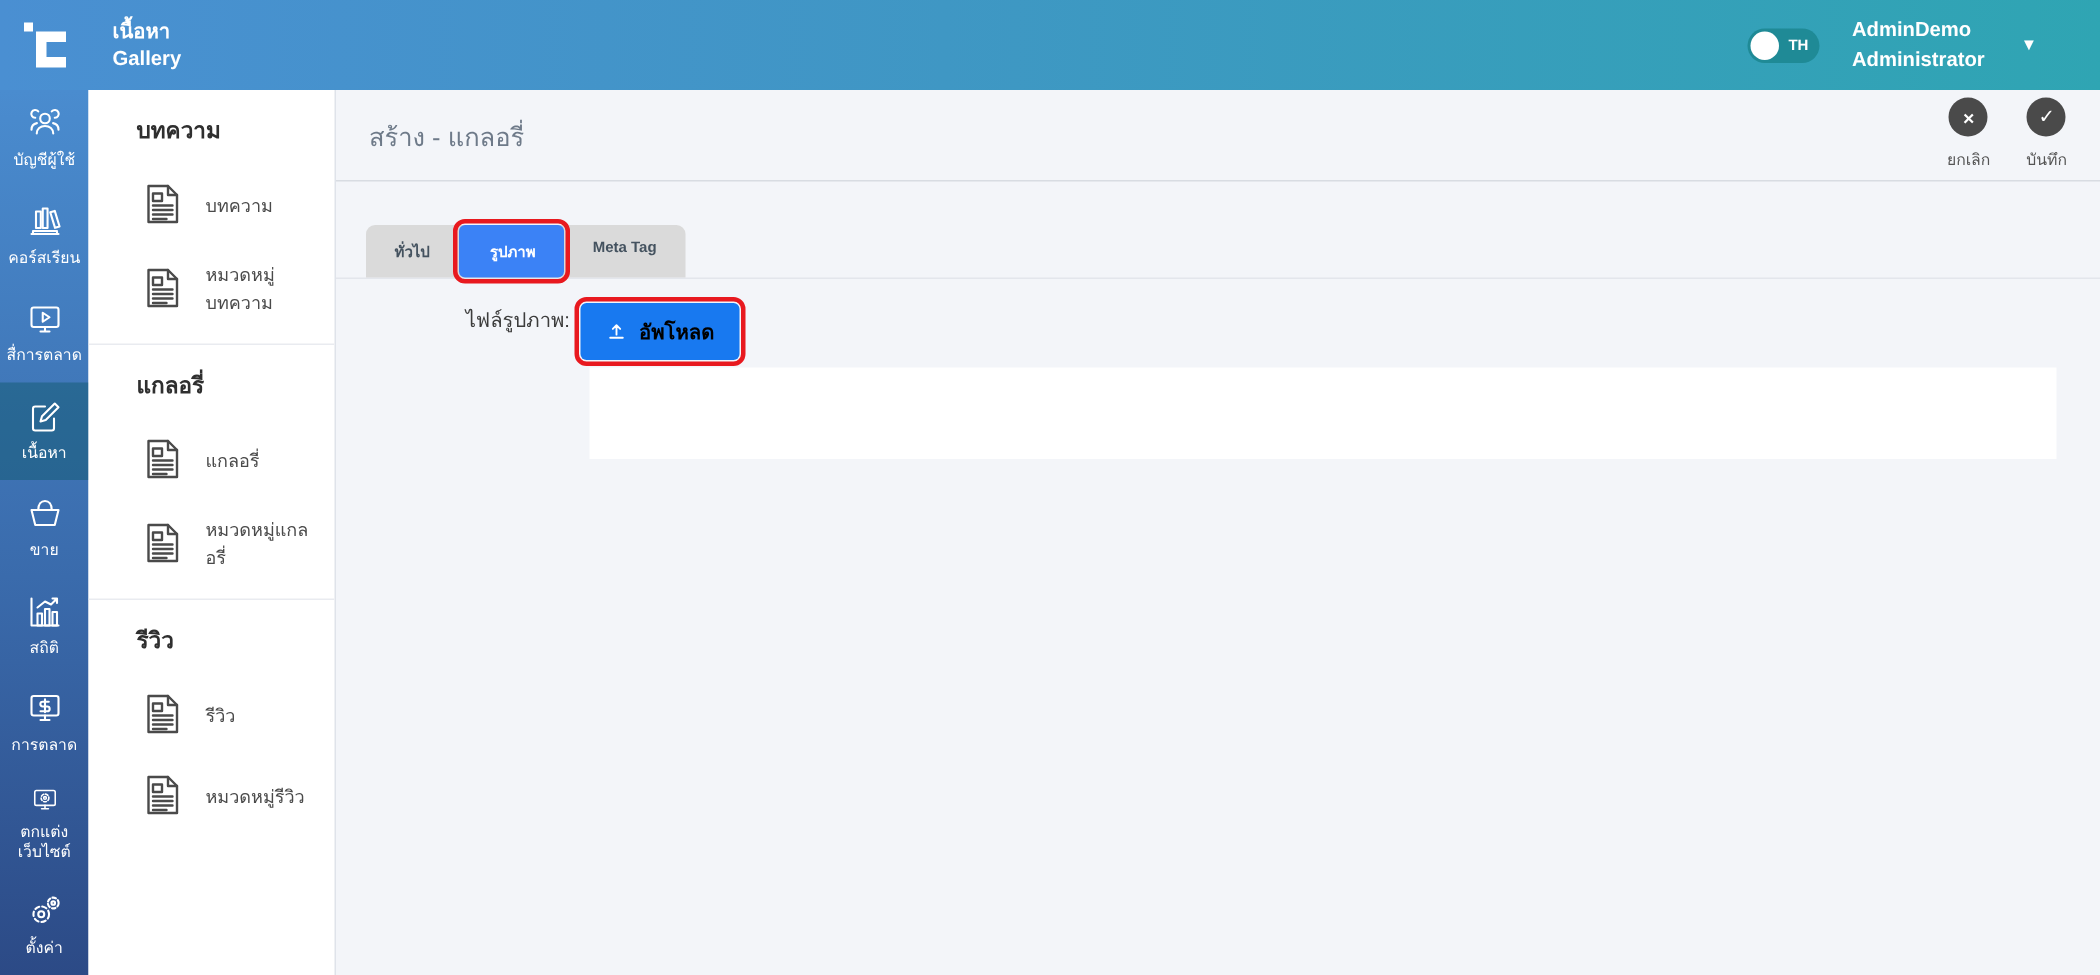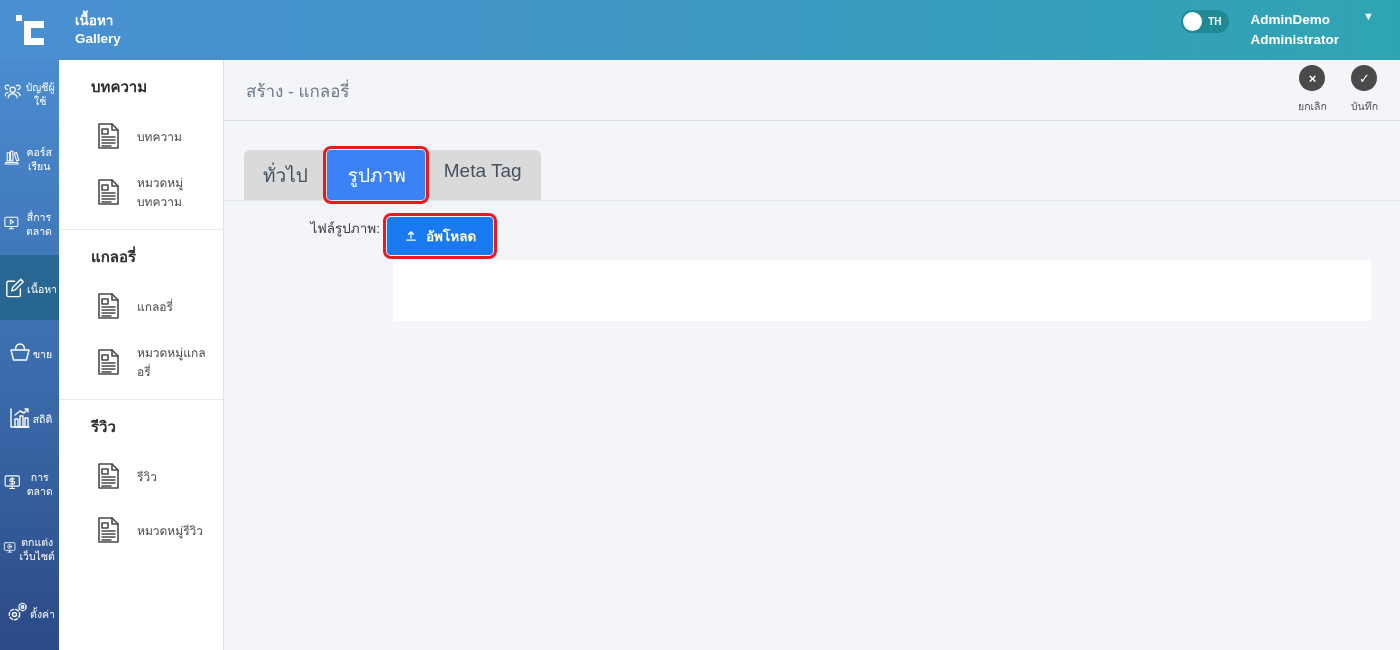--- a/index.html
+++ b/index.html
@@ -8,35 +8,35 @@
   .app { position:relative; width:1400px; height:650px; overflow:hidden; }
 
   
   .header { position:absolute; top:0; left:0; width:1400px; height:60px;
     background:linear-gradient(90deg,#4a8fd2 0%,#3f97c4 45%,#2fa5b3 100%);
     display:flex; align-items:center; z-index:5; }
   .logo-box { width:59px; height:60px; display:flex; align-items:center; justify-content:center; }
   .app-title { margin-left:16px; color:#fff; line-height:1.35; }
   .app-title .t1 { font-size:13.5px; font-weight:bold; }
   .app-title .t2 { font-size:13.5px; font-weight:bold; }
-  .header-right { margin-left:auto; display:flex; align-items:flex-start; gap:22px; padding-right:26px; }
+  .header-right { margin-left:auto; display:flex; align-items:center; gap:22px; padding-right:42px; }
   .lang-toggle { width:48px; height:23px; background:#1f8a96; border-radius:12px; position:relative;
     display:flex; align-items:center; cursor:pointer; }
   .lang-knob { position:absolute; left:2px; top:2px; width:19px; height:19px; background:#fff; border-radius:50%; }
   .lang-label { position:absolute; right:7px; color:#fff; font-size:10px; font-weight:bold; }
   .user-block { color:#fff; text-align:left; line-height:1.45; }
   .user-name { font-size:13.5px; font-weight:bold; }
   .user-role { font-size:13.5px; font-weight:bold; }
   .caret { color:#fff; font-size:11px; margin-left:2px; }
 
   
   .sidebar { position:absolute; top:60px; left:0; width:59px; height:590px;
     background:linear-gradient(180deg,#4a8ccf 0%,#3a6bac 55%,#2c4a86 100%);
     display:flex; flex-direction:column; }
-  .side-item { display:flex; align-items:center; justify-content:center;
+  .side-item { display:flex; flex-direction:column; align-items:center; justify-content:center;
     padding:9px 2px; min-height:65px; cursor:pointer; }
   .side-item.active { background:rgba(14,86,104,0.45); }
   .side-item svg { width:26px; height:26px; stroke:#fff; fill:none; stroke-width:1.4; stroke-linecap:round; stroke-linejoin:round; }
   .side-label { color:#fff; font-size:10.5px; margin-top:5px; text-align:center; line-height:1.3; }
 
   
   .submenu { position:absolute; top:60px; left:59px; width:165px; height:590px;
     background:#fff; border-right:1px solid #dfe3ea; overflow:hidden; }
   .submenu-section { padding:15px 16px 18px 32px; border-bottom:1px solid #e9ebf0; }
   .submenu-section:last-child { border-bottom:none; }
@@ -50,28 +50,28 @@
   .page-header { height:61px; border-bottom:1px solid #d8dce2; display:flex; align-items:center; padding:0 22px; }
   .page-title { font-size:17px; color:#6e7a89; }
   .page-actions { margin-left:auto; display:flex; gap:24px; }
   .action { display:flex; flex-direction:column; align-items:center; cursor:pointer; }
   .action-circle { width:26px; height:26px; border-radius:50%; background:#4a4a4a; color:#fff;
     display:flex; align-items:center; justify-content:center; font-size:13px; font-weight:bold; }
   .action-label { font-size:10.5px; color:#555; margin-top:7px;text-align:right; }
 
   .tab-row { margin-top:29px; padding-left:20px; border-bottom:1px solid #e3e6ec; display:flex; }
   .tab-group { display:inline-flex; background:#dadada; border-radius:6px 6px 0 0; }
-  .tab { padding:10px 19px; font-size:19px; font-weight:normal; color:#44525f; cursor:pointer; white-space:nowrap; }
+  .tab { padding:10px 19px; font-size:10px; font-weight:bold; color:#44525f; cursor:pointer; white-space:nowrap; }
   .tab.active { background:#3b82f6; color:#fff; border-radius:4px;padding-left:21px; }
   .annotated { outline:3px solid #e8191f; outline-offset:1px; }
 
   .form-area { padding:16px 0 0 0; }
   .form-row { display:flex; align-items:flex-start; }
   .form-label { width:163px; text-align:right; font-size:13.5px; color:#3c3c3c; padding-right:7px; }
-  .upload-btn { background:#1879f0; color:#fef9c3; border:none; border-radius:4px; padding:8px 17px;
+  .upload-btn { background:#1879f0; color:#000000; border:none; border-radius:4px; padding:8px 17px;
     font-size:13.5px; font-weight:bold; font-family:inherit; display:inline-flex; align-items:center; gap:8px; cursor:pointer; }
   .upload-btn svg { width:14px; height:14px; stroke:#fff; fill:none; stroke-width:1.8; stroke-linecap:round; stroke-linejoin:round; }
   .preview-box { margin:5px 0 0 169px; width:978px; height:61px; background:#fff; }
   .size-hint { margin:13px 0 0 169px; font-size:13.5px; color:#9aa1ab; }
 </style>
 </head>
 <body>
 
 <div class="app">
 

